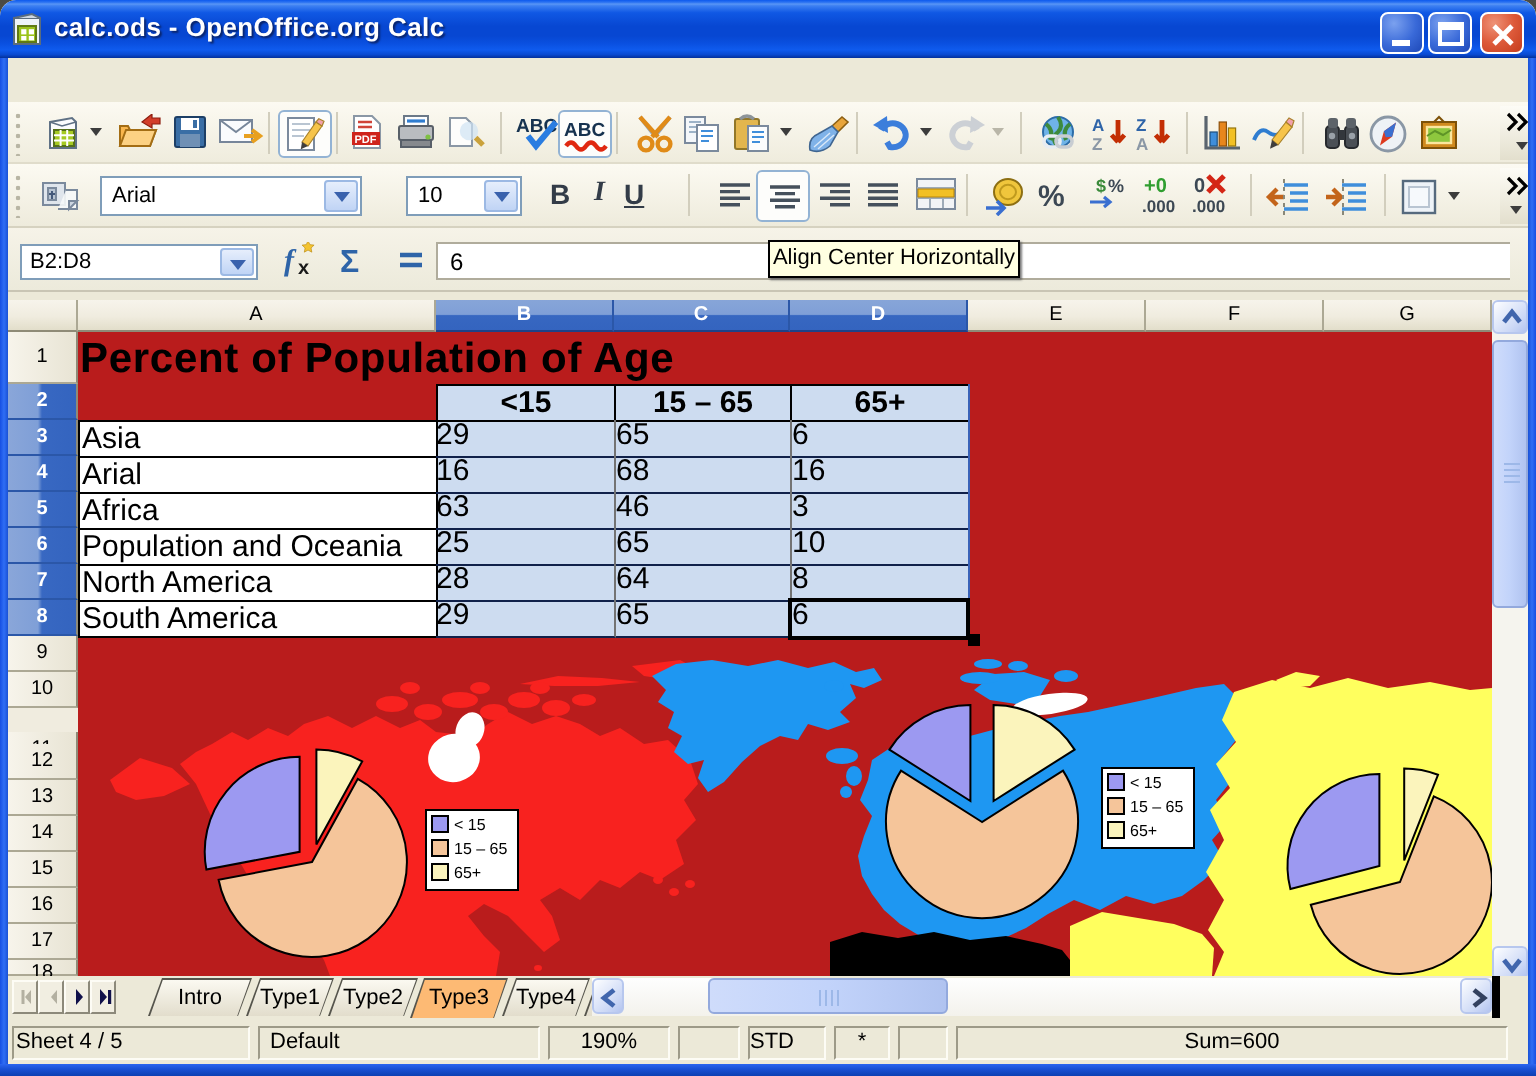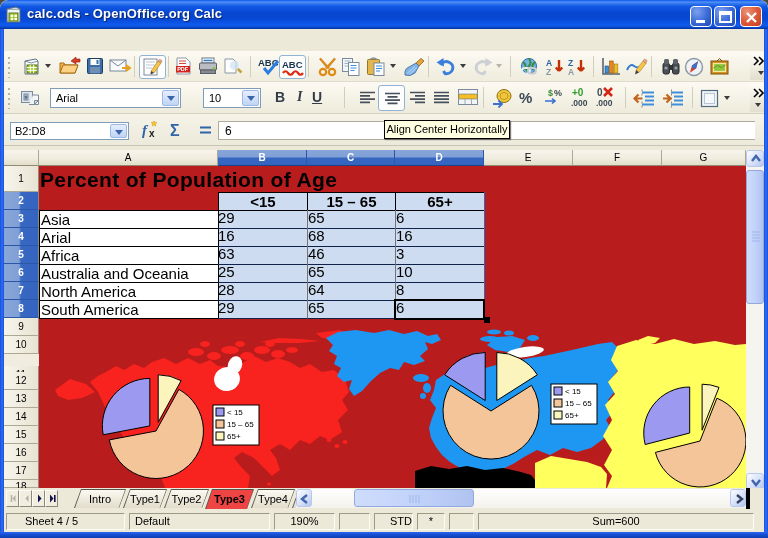--- a/index.html
+++ b/index.html
@@ -37,21 +37,21 @@
 #tabbar{position:absolute;left:4px;top:488px;width:760px;height:22px;background:#ece9d8}
 #sbar{position:absolute;left:4px;top:510px;width:760px;height:22px;background:#ece9d8}
 .spanel{position:absolute;top:3px;height:17px;border:1px solid;border-color:#9d9a88 #fdfcf5 #fdfcf5 #9d9a88;font-size:11px;color:#000;line-height:15px}
 #bb{position:absolute;left:0;top:532px;width:768px;height:6px;background:linear-gradient(180deg,#2b66f0,#1951d6 40%,#0d3fb2)}
 #lb{position:absolute;left:0;top:29px;width:4px;height:509px;background:linear-gradient(90deg,#164fe2,#2f6ef5 50%,#1951d6)}
 #rb{position:absolute;left:764px;top:29px;width:4px;height:509px;background:linear-gradient(90deg,#1951d6,#2f6ef5 50%,#164fe2)}
 .cell{position:absolute;font-size:15px;color:#000;white-space:nowrap}
 .num{width:90px;height:19px;border-right:1px solid #737373;border-bottom:1px solid #10214a;line-height:16px}
 .tab{position:absolute;top:1px;height:19px;clip-path:polygon(7px 0,100% 0,calc(100% - 7px) 100%,0 100%);background:#55544c}
 .tab i{position:absolute;left:1px;top:1px;right:1px;bottom:0;clip-path:polygon(6.4px 0,100% 0,calc(100% - 6.4px) 100%,0 100%);background:linear-gradient(180deg,#fbf9f1,#e2ddcc);font-style:normal;font-size:11px;line-height:18px;text-align:center;color:#000}
-.tab.act i{background:#ef4444;font-weight:bold}
+.tab.act i{background:#fdba74;font-weight:normal}
 .sbtn{position:absolute;border-radius:3px;border:1px solid #b7c7ee;background:linear-gradient(135deg,#fdfeff,#cdd9f6 70%,#b3c4ef)}
 .sthumb{position:absolute;border-radius:3px;border:1px solid #93a9dd;background:linear-gradient(90deg,#cfdcfb,#c2d3fa 50%,#b0c3f0)}
 #vscr .sthumb{background:linear-gradient(90deg,#cfdcfb,#c2d3fa 50%,#b0c3f0)}
 .navb{position:absolute;top:2px;width:13px;height:17px;background:#ece9d8}
 .nraise{border:1px solid;border-color:#fdfcf5 #8c897a #8c897a #fdfcf5;background:#f1eee1}
 #tooltip{position:absolute;left:384px;top:120px;width:126px;height:19px;background:#ffffe1;border:1px solid #000;box-shadow:1px 1px 1px rgba(90,90,90,.8);font-size:11px;line-height:17px;text-align:center;z-index:50}
 </style></head>
 <body>
 <div id="win">
  <div id="tbar">
@@ -381,21 +381,21 @@
  </div>
  <div id="content">
   <div style="position:absolute;left:179px;top:26px;width:266px;height:126px;background:#cddcf0"></div>
   <div class="cell" style="left:1px;top:1px;font-size:21px;font-weight:bold;line-height:25px;letter-spacing:.35px">Percent of Population of Age</div>
   <div class="cell" style="left:179px;top:26px;width:90px;height:19px;border:1px solid #000;font-weight:bold;text-align:center;line-height:17px">&lt;15</div>
   <div class="cell" style="left:269px;top:26px;width:88px;height:19px;border:1px solid #000;border-left:none;font-weight:bold;text-align:center;line-height:17px">15 – 65</div>
   <div class="cell" style="left:357px;top:26px;width:89px;height:19px;border:1px solid #000;border-left:none;font-weight:bold;text-align:center;line-height:17px">65+</div>
   <div class="cell" style="left:0;top:44px;width:180px;height:19px;border:1px solid #000;background:#fff;padding-left:1px;line-height:17px">Asia</div>
   <div class="cell" style="left:0;top:62px;width:180px;height:19px;border:1px solid #000;background:#fff;padding-left:1px;line-height:17px">Arial</div>
   <div class="cell" style="left:0;top:80px;width:180px;height:19px;border:1px solid #000;background:#fff;padding-left:1px;line-height:17px">Africa</div>
-  <div class="cell" style="left:0;top:98px;width:180px;height:19px;border:1px solid #000;background:#fff;padding-left:1px;line-height:17px">Australia and Oceania</div>
+  <div class="cell" style="left:0;top:98px;width:180px;height:19px;border:1px solid #000;background:#fff;padding-left:1px;line-height:17px">Population and Oceania</div>
   <div class="cell" style="left:0;top:116px;width:180px;height:19px;border:1px solid #000;background:#fff;padding-left:1px;line-height:17px">North America</div>
   <div class="cell" style="left:0;top:134px;width:180px;height:19px;border:1px solid #000;background:#fff;padding-left:1px;line-height:17px">South America</div>
   <div class="cell num" style="left:179px;top:44px">29</div>
       <div class="cell num" style="left:269px;top:44px;width:88px">65</div>
       <div class="cell num" style="left:357px;top:44px;width:89px">6</div>
   <div class="cell num" style="left:179px;top:62px">16</div>
       <div class="cell num" style="left:269px;top:62px;width:88px">68</div>
       <div class="cell num" style="left:357px;top:62px;width:89px">16</div>
   <div class="cell num" style="left:179px;top:80px">63</div>
       <div class="cell num" style="left:269px;top:80px;width:88px">46</div>
@@ -534,25 +534,25 @@
         </svg></div>
   <div class="sthumb" style="left:350px;top:1px;width:120px;height:18px"><svg width="120" height="18">
           <path d="M55 5v8 M58 5v8 M61 5v8 M64 5v8" stroke="#9db8e8" stroke-width="1"></path>
         </svg></div>
   <div class="sbtn" style="left:726px;top:1px;width:16px;height:18px"><svg width="16" height="18">
           <path d="M6 5 L11 9 L6 13" fill="none" stroke="#33415f" stroke-width="2.4"></path>
         </svg></div>
   <div style="position:absolute;left:742px;top:0;width:4px;height:21px;background:#000"></div>
  </div>
  <div id="sbar">
-  <div class="spanel" style="left:2px;width:119px;padding-left:18px">Sheet 4 / 5</div>
+  <div class="spanel" style="left:2px;width:119px;padding-left:1px">Sheet 4 / 5</div>
   <div class="spanel" style="left:125px;width:141px;padding-left:5px">Default</div>
   <div class="spanel" style="left:270px;width:61px;text-align:center">190%</div>
   <div class="spanel" style="left:335px;width:31px"></div>
-  <div class="spanel" style="left:370px;width:39px;text-align:right">STD</div>
+  <div class="spanel" style="left:370px;width:39px;text-align:left">STD</div>
   <div class="spanel" style="left:413px;width:28px;text-align:center">*</div>
   <div class="spanel" style="left:445px;width:25px"></div>
   <div class="spanel" style="left:474px;width:276px;text-align:center">Sum=600</div>
  </div>
  <div id="lb"></div>
     <div id="rb"></div>
     <div id="bb"></div>
 </div>
 
 </body></html>

